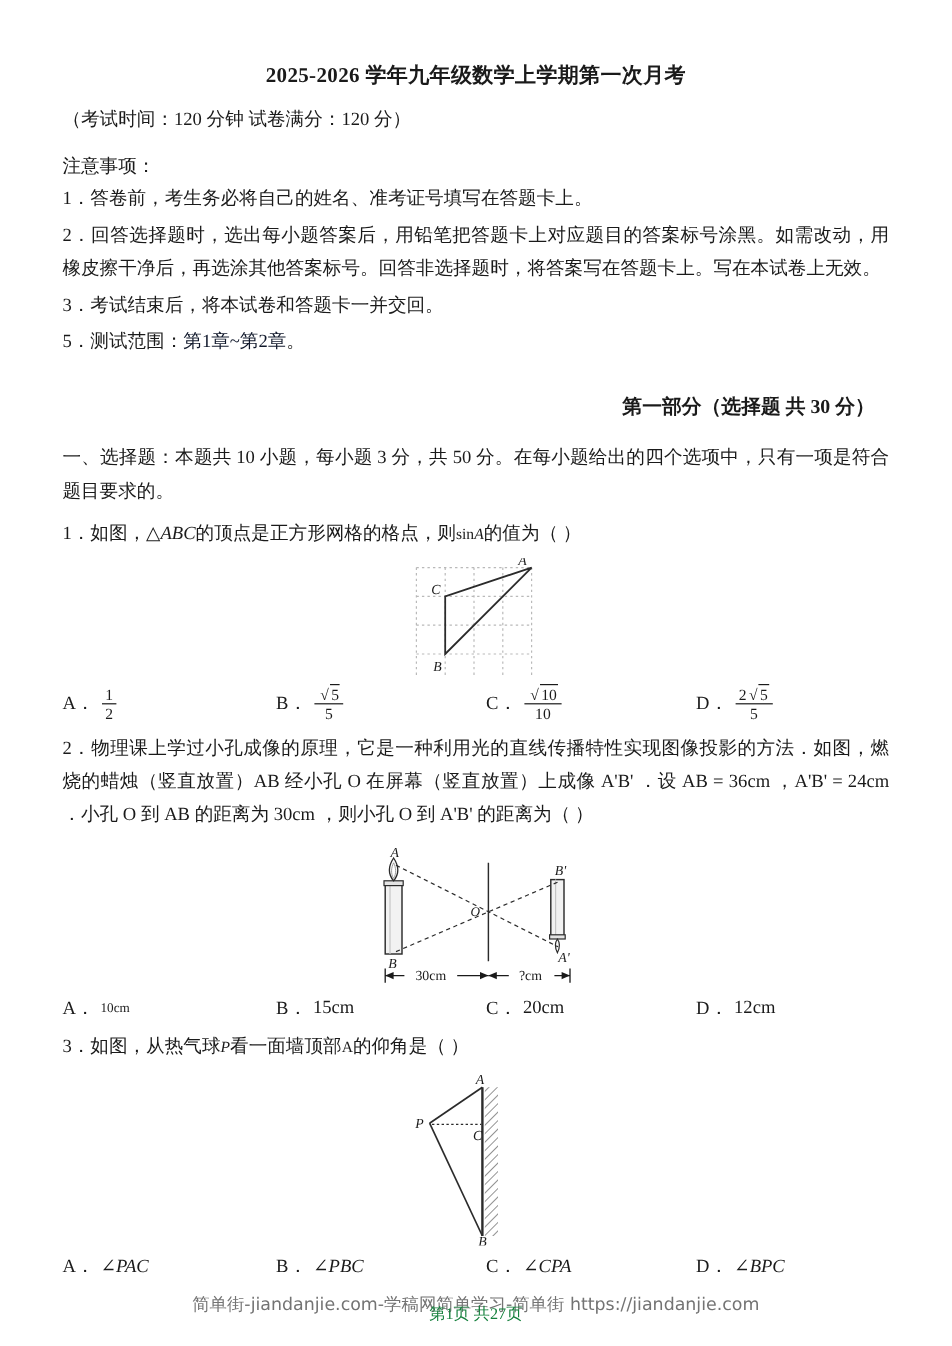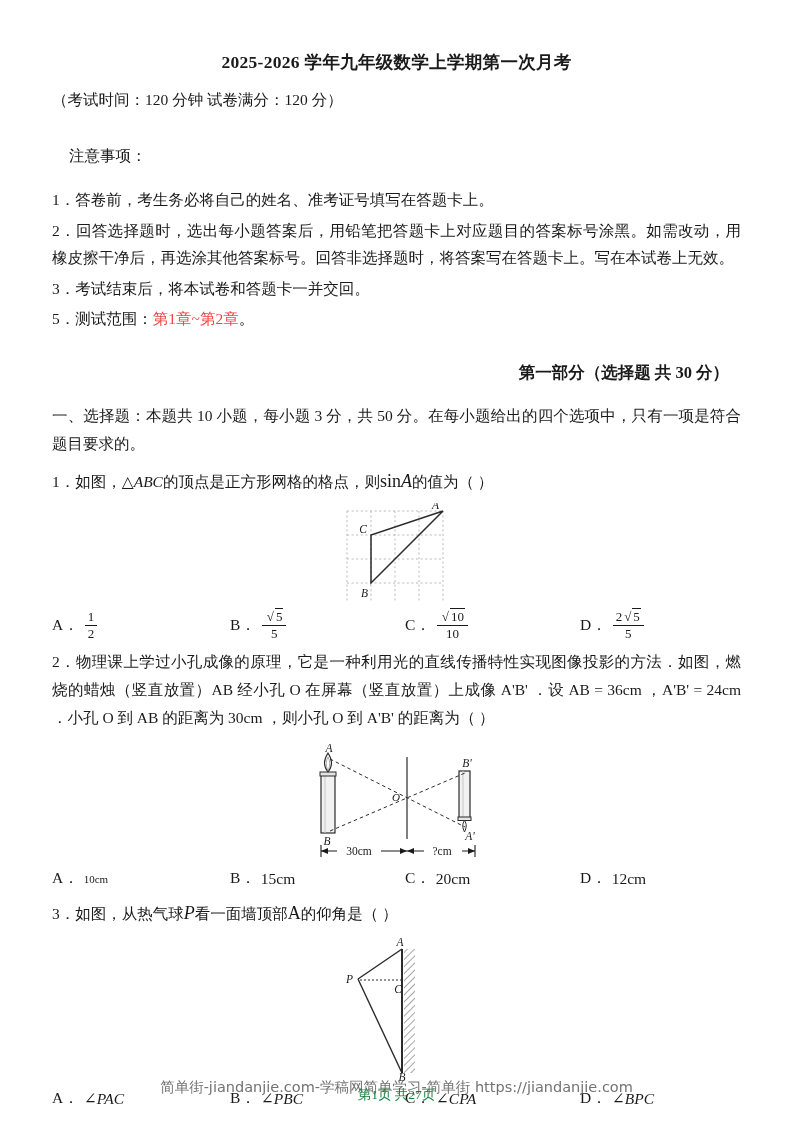--- a/index.html
+++ b/index.html
@@ -33,33 +33,33 @@
   }
   .subtitle {
     text-align: left;
     font-size: 15.5px;
     margin: 0;
     padding-top: 16px;
     line-height: 1.3;
   }
   .notice-head {
     font-size: 15.5px;
-    margin: 17px;
+    margin: 0;
     padding-top: 19px;
     line-height: 1.3;
   }
   .notice-item {
     font-size: 15.5px;
     line-height: 1.78;
     margin: 0;
     padding-top: 3px;
     text-align: justify;
   }
   .red {
-    color: #ef4444;
+    color: #0f172a;
   }
   .part-head {
     text-align: right;
     font-size: 16.5px;
     font-weight: bold;
     margin: 12px;
     padding-top: 16px;
     line-height: 1.4;
   }
   .section-intro {
@@ -76,21 +76,21 @@
     padding-top: 8px;
     text-align: justify;
   }
   .mi {
     font-style: italic;
     font-family: "Liberation Serif", "DejaVu Serif", serif;
     text-align: center;
   }
   .mi-sm {
     font-style: italic;
-    font-size: 18px;
+    font-size: 13px;
   }
   .options {
     display: flex;
     font-size: 15.5px;
     padding-top: 7px;
     align-items: flex-start;
   }
   .options .opt {
     display: flex;
     align-items: center;

